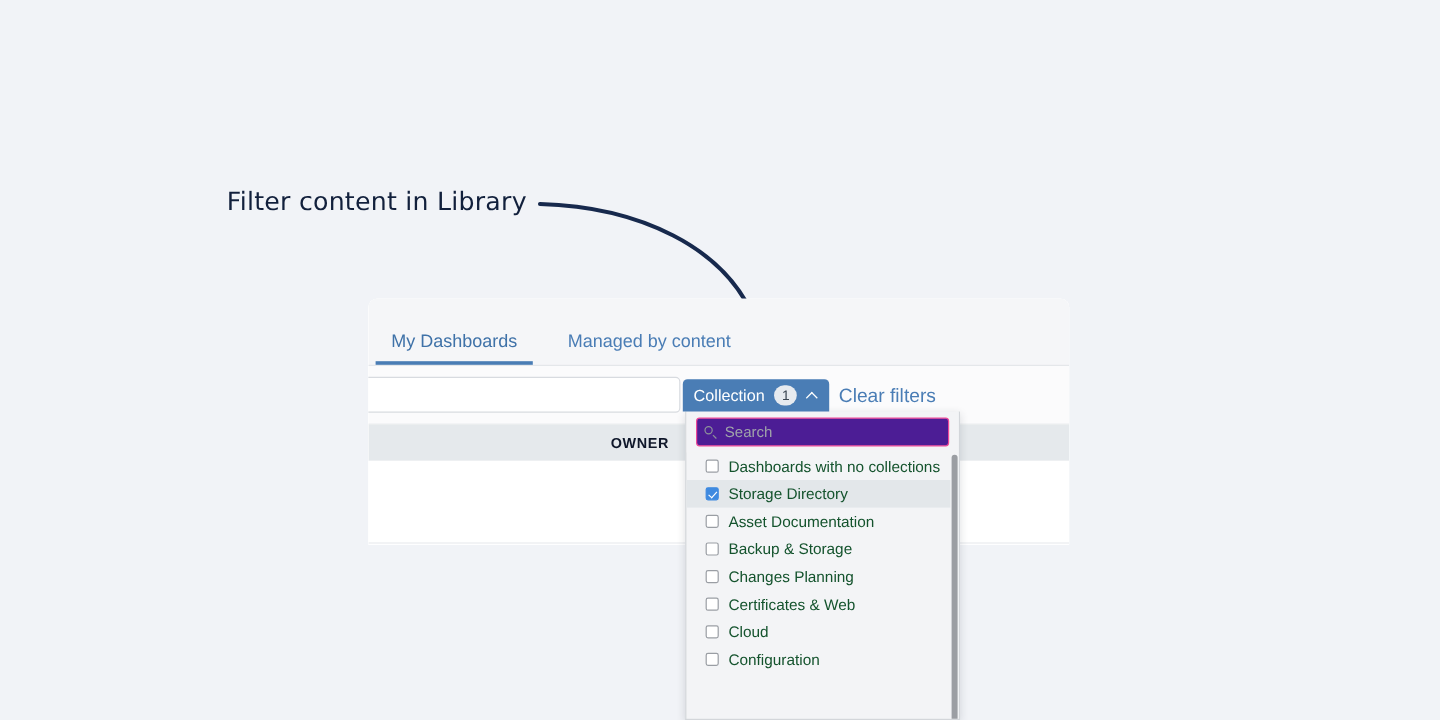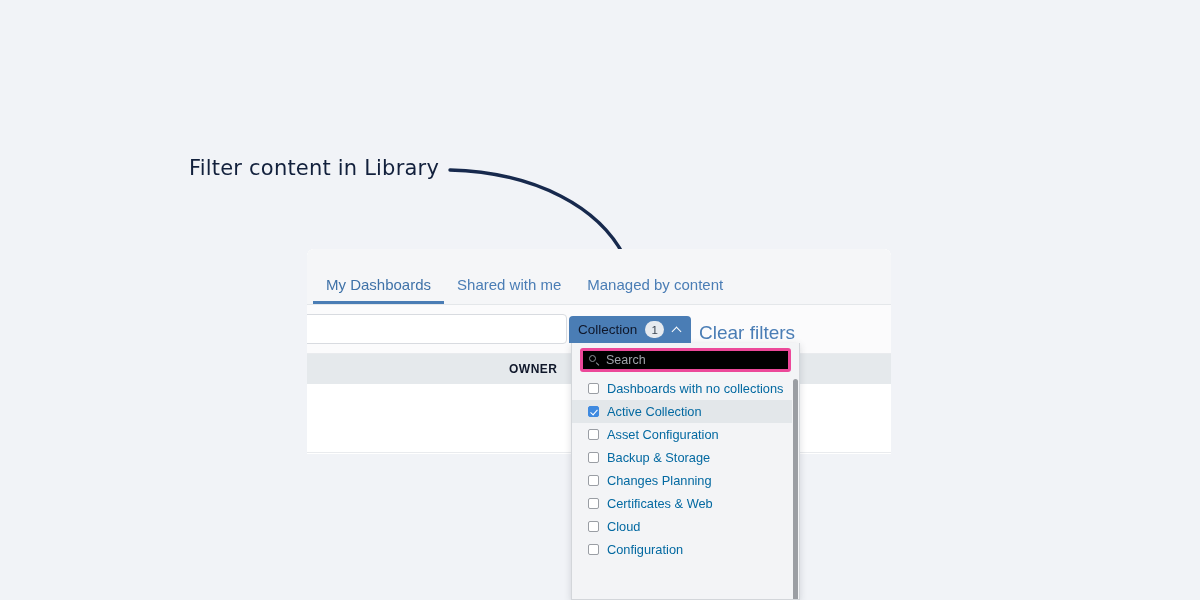--- a/index.html
+++ b/index.html
@@ -69,20 +69,21 @@
     border-bottom: 1px solid #e4e7ea;
     box-sizing: border-box;
   }
   .tabs-row {
     position: absolute;
     left: 6px;
     bottom: 0;
     display: flex;
     align-items: flex-end;
     height: 100%;
+    gap: 16px;
   }
   .tab {
     font-size: 15px;
     color: #4a7db5;
     padding: 0 13px 9px 13px;
     white-space: nowrap;
     line-height: 1;
     border-bottom: 3px solid transparent;
     cursor: pointer;
   }
@@ -165,21 +166,21 @@
     background: #4a7db5;
     border-radius: 4px 4px 0 0;
     display: flex;
     align-items: center;
     padding: 0 9px;
     cursor: pointer;
     z-index: 30;
   }
   .collection-btn .label {
     font-size: 13.5px;
-    color: #0f172a;
+    color: #ffffff;
     white-space: nowrap;
   }
   .collection-btn .count-badge {
     margin-left: 8px;
     min-width: 19px;
     height: 17px;
     border-radius: 9px;
     background: #e6eaef;
     color: #3a4552;
     font-size: 11.5px;
@@ -204,21 +205,21 @@
     height: 6px;
     border-left: 1.8px solid #ffffff;
     border-top: 1.8px solid #ffffff;
     transform: rotate(45deg);
   }
 
   .clear-filters {
     position: absolute;
     left: 699px;
     top: 322px;
-    font-size: 19px;
+    font-size: 16px;
     color: #4a7db5;
     cursor: pointer;
     z-index: 30;
     white-space: nowrap;
   }
 
   
   .dropdown {
     position: absolute;
     left: 571px;
@@ -238,22 +239,22 @@
     left: 0;
     top: 0;
     width: 100%;
     height: 34px;
     background: #f3f4f6;
     box-sizing: border-box;
     padding: 5px 8px 0 8px;
   }
   .dd-search {
     height: 24px;
-    background: #000000;
-    border: 3px solid #ec4899;
+    background: #4c1d95;
+    border: 1px solid #ec4899;
     border-radius: 3px;
     display: flex;
     align-items: center;
     padding-left: 6px;
     box-sizing: border-box;
   }
   .magnifier {
     width: 11px;
     height: 11px;
     position: relative;
@@ -326,21 +327,21 @@
     left: 3px;
     top: 0.5px;
     width: 3px;
     height: 6px;
     border-right: 1.7px solid #ffffff;
     border-bottom: 1.7px solid #ffffff;
     transform: rotate(42deg);
   }
   .dd-item .txt {
     font-size: 12.8px;
-    color: #0369a1;
+    color: #14532d;
     white-space: nowrap;
   }
 
   .dd-scrollbar-track {
     position: absolute;
     right: 0;
     top: 34px;
     bottom: 0;
     width: 7px;
     background: #f3f4f6;
@@ -367,23 +368,20 @@
 
 <div class="app-card">
   <div class="card-clip">
 
     <div class="tabs-strip">
       <div class="tabs-row">
         <div class="tab active">
           <span>My Dashboards</span>
         </div>
         <div class="tab">
-          <span>Shared with me</span>
-        </div>
-        <div class="tab">
           <span>Managed by content</span>
         </div>
       </div>
     </div>
 
     <div class="filter-bar">
       <div class="lib-search">
         
       </div>
     </div>
@@ -415,25 +413,25 @@
     </div>
   </div>
 
   <div class="dd-list">
     <div class="dd-item">
       <span class="cb"></span>
       <span class="txt">Dashboards with no collections</span>
     </div>
     <div class="dd-item selected">
       <span class="cb checked"></span>
-      <span class="txt">Active Collection</span>
-    </div>
-    <div class="dd-item">
-      <span class="cb"></span>
-      <span class="txt">Asset Configuration</span>
+      <span class="txt">Storage Directory</span>
+    </div>
+    <div class="dd-item">
+      <span class="cb"></span>
+      <span class="txt">Asset Documentation</span>
     </div>
     <div class="dd-item">
       <span class="cb"></span>
       <span class="txt">Backup &amp; Storage</span>
     </div>
     <div class="dd-item">
       <span class="cb"></span>
       <span class="txt">Changes Planning</span>
     </div>
     <div class="dd-item">

